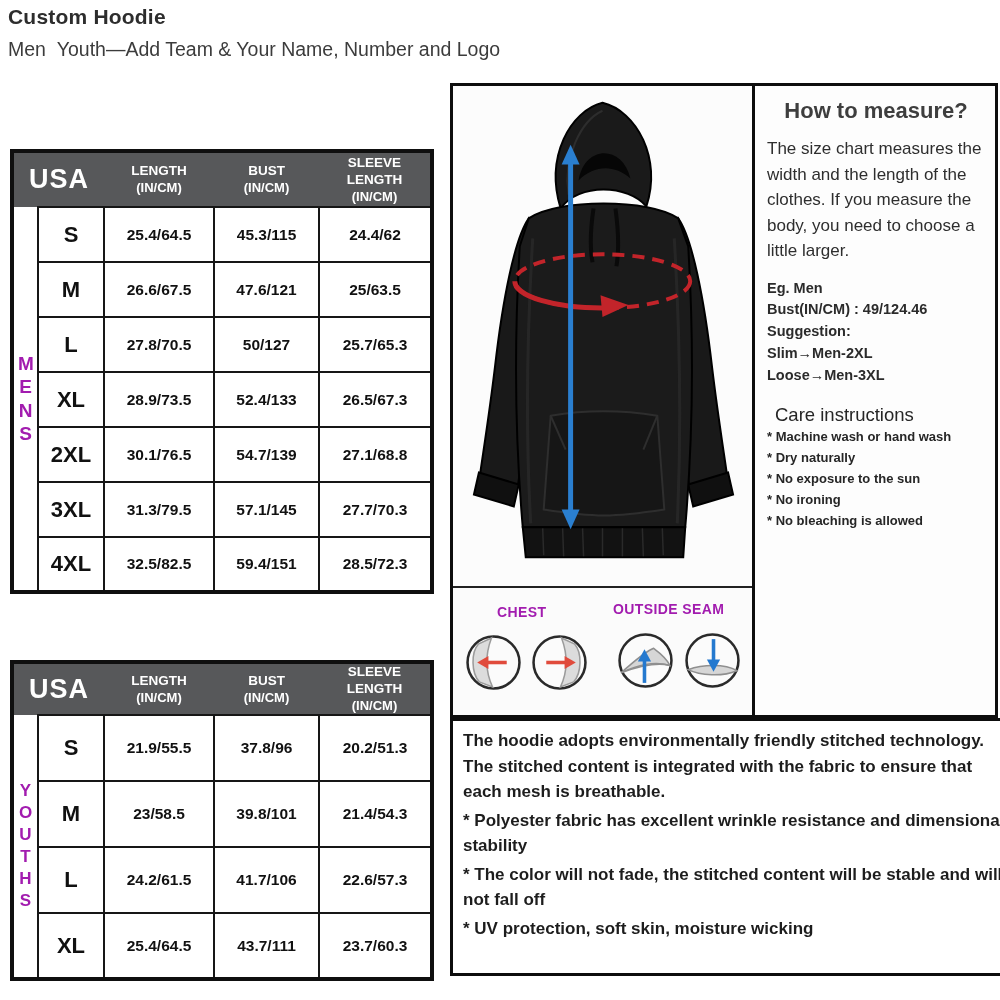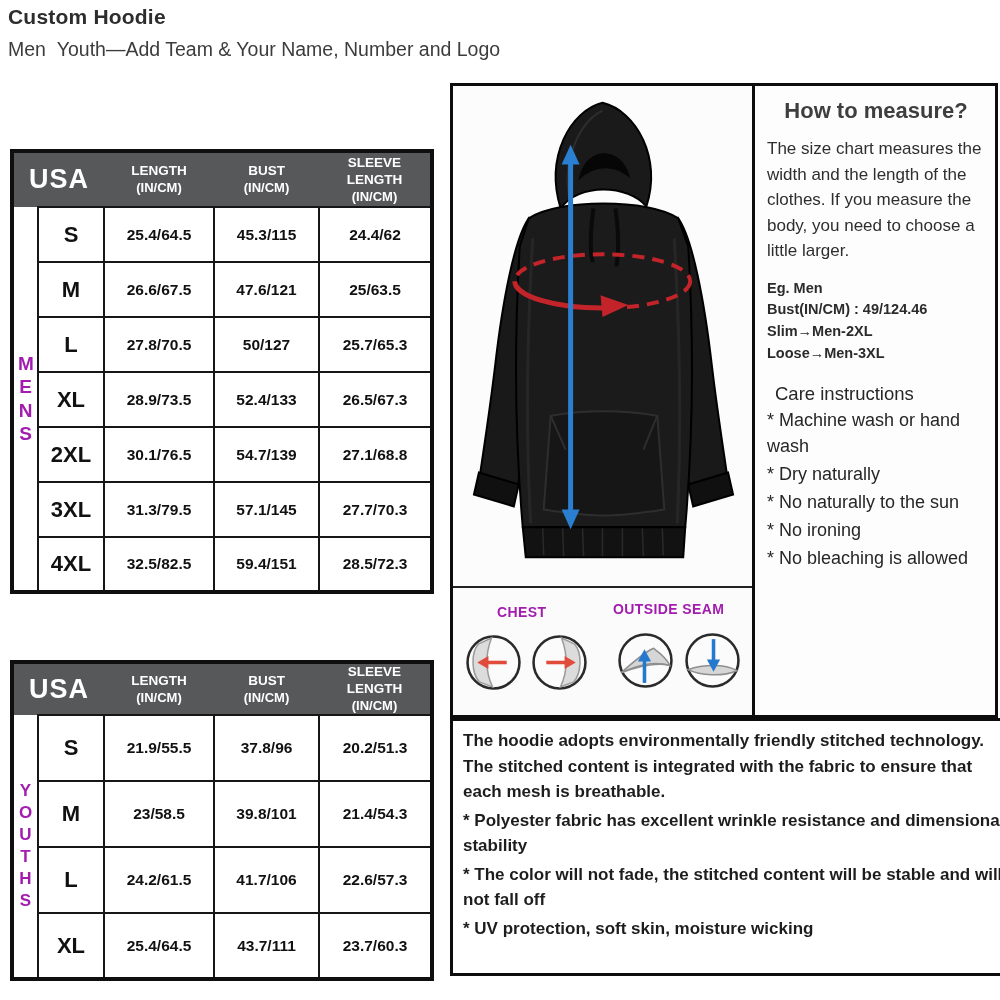--- a/index.html
+++ b/index.html
@@ -46,21 +46,21 @@
   .c1 { left:12px;  top:46px; }
   .c2 { left:78px;  top:46px; }
   .c3 { left:164px; top:44px; }
   .c4 { left:231px; top:44px; }
 
   .right-col { flex:1; padding:8px 10px 0 12px; }
   .measure-heading { text-align:center; font-size:22px; font-weight:700; color:#3e3e3e; margin:4px 0 12px 0; }
   .measure-body { font-size:17px; font-weight:500; color:#2e2e2e; line-height:1.5; }
   .eg-block { margin-top:14px; font-size:14.5px; font-weight:700; color:#2b2b2b; line-height:1.5; }
   .care-heading { margin:18px 0 2px 8px; font-size:18.5px; font-weight:500; color:#262626; }
-  .care-list { font-size:18px; font-weight:400; color:#262626; line-height:1.45; }
+  .care-list { font-size:13px; font-weight:700; color:#262626; line-height:1.45; }
   .care-list div { margin-top:2px; }
 
   
   .desc-box { position:absolute; left:450px; top:718px; width:572px; height:258px;
               border:3px solid #0d0d0d; padding:7px 10px 0 10px; background:#fff; }
   .desc-box p { font-size:17px; font-weight:600; color:#1d1d1d; line-height:1.5; margin-bottom:3px; }
 </style>
 </head>
 <body>
 
@@ -269,28 +269,29 @@
         </svg>
       </div>
     </div>
 
     <div class="right-col">
       <div class="measure-heading">How to measure?</div>
       <div class="measure-body">The size chart measures the width and the length of the clothes.  If you measure the body, you need to choose a little larger.</div>
       <div class="eg-block">
         <div>Eg. Men</div>
         <div>Bust(IN/CM) : 49/124.46</div>
+        <div>Suggestion:</div>
         <div>Slim→Men-2XL</div>
         <div>Loose→Men-3XL</div>
       </div>
       <div class="care-heading">Care instructions</div>
       <div class="care-list">
         <div>* Machine wash or hand wash</div>
         <div>* Dry naturally</div>
-        <div>* No naturally to the sun</div>
+        <div>* No exposure to the sun</div>
         <div>* No ironing</div>
         <div>* No bleaching is allowed</div>
       </div>
     </div>
   </div>
 
   <div class="desc-box">
     <p>The hoodie adopts environmentally friendly stitched technology. The stitched content is integrated with the fabric to ensure that each mesh is breathable.</p>
     <p>* Polyester fabric has excellent wrinkle resistance and dimensional stability</p>
     <p>* The color will not fade, the stitched content will be stable and will not fall off</p>

